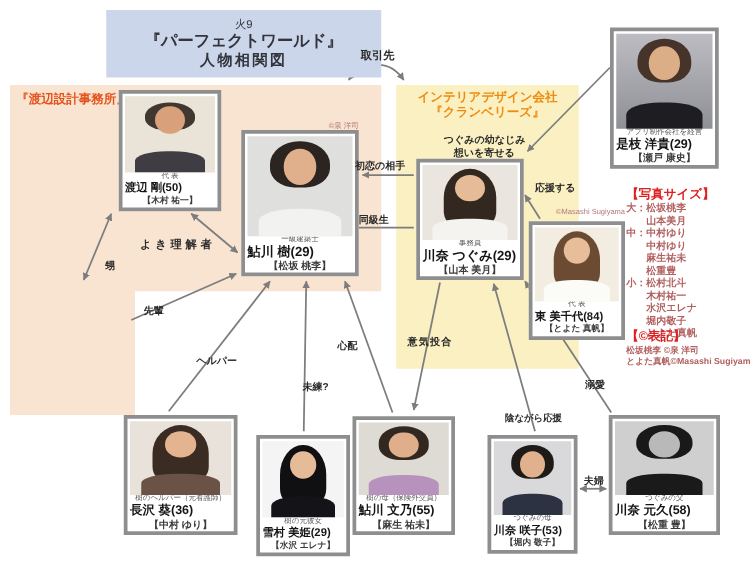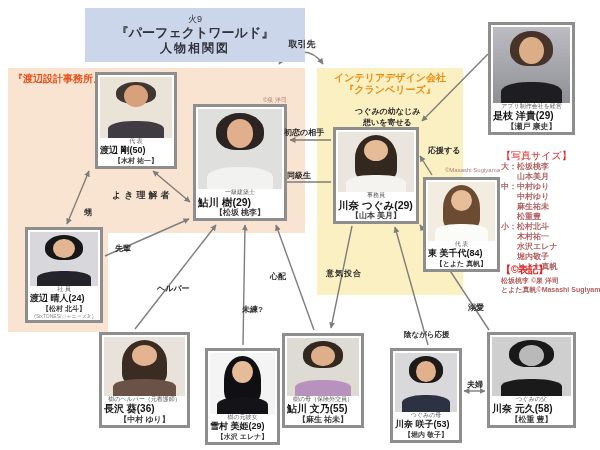--- a/index.html
+++ b/index.html
@@ -52,21 +52,21 @@
   .credit-iki{left:193px;top:96px;width:94px;text-align:right;}
   .credit-azuma{left:408px;top:167px;width:92px;text-align:right;}
   
   .rel{position:absolute;font-size:8px;font-weight:bold;color:#2a2a2a;white-space:nowrap;z-index:6;}
   
   #lines{position:absolute;left:0;top:0;z-index:2;}
   .grp{z-index:1;} .grp-label{z-index:3;} .card{z-index:4;} .credit{z-index:5;}
   .title-box{z-index:5;}
   
   .notes{position:absolute;left:501px;top:150px;width:98px;z-index:5;}
-  .notes .nh{font-size:10px;font-weight:normal;color:#e02020;line-height:12px;}
+  .notes .nh{font-size:10px;font-weight:bold;color:#e02020;line-height:12px;}
   .notes .ni{font-size:8px;font-weight:bold;color:#b26060;line-height:10px;white-space:nowrap;}
   .notes2{position:absolute;left:501px;top:264px;width:99px;z-index:5;}
   .notes2 .nh{font-size:10px;font-weight:bold;color:#e02020;line-height:12px;}
   .notes2 .ni{font-size:7px;font-weight:bold;color:#b26060;line-height:9px;white-space:nowrap;}
 </style>
 </head>
 <body>
 
 <div id="canvas">
 
@@ -161,31 +161,20 @@
     <div class="photo pE long">
         <div class="hair"></div>
         <div class="face"></div>
         <div class="body"></div>
       </div>
     <div class="role">代 表</div>
     <div class="cname">東 美千代(84)</div>
     <div class="actor">【とよた 真帆】</div>
   </div>
 
-  <div class="card sm" style="left:25px;top:227px;width:78px;height:96px">
-    <div class="photo pF">
-        <div class="hair"></div>
-        <div class="face"></div>
-        <div class="body"></div>
-      </div>
-    <div class="role">社 員</div>
-    <div class="cname">渡辺 晴人(24)</div>
-    <div class="actor">【松村 北斗】</div>
-    <div class="cnote">(SixTONES/ジャニーズJr.)</div>
-  </div>
 
   <div class="card" style="left:99px;top:332px;width:91px;height:96px">
     <div class="photo pG long">
         <div class="hair"></div>
         <div class="face"></div>
         <div class="body"></div>
       </div>
     <div class="role">樹のヘルパー（元看護師）</div>
     <div class="cname">長沢 葵(36)</div>
     <div class="actor">【中村 ゆり】</div>

